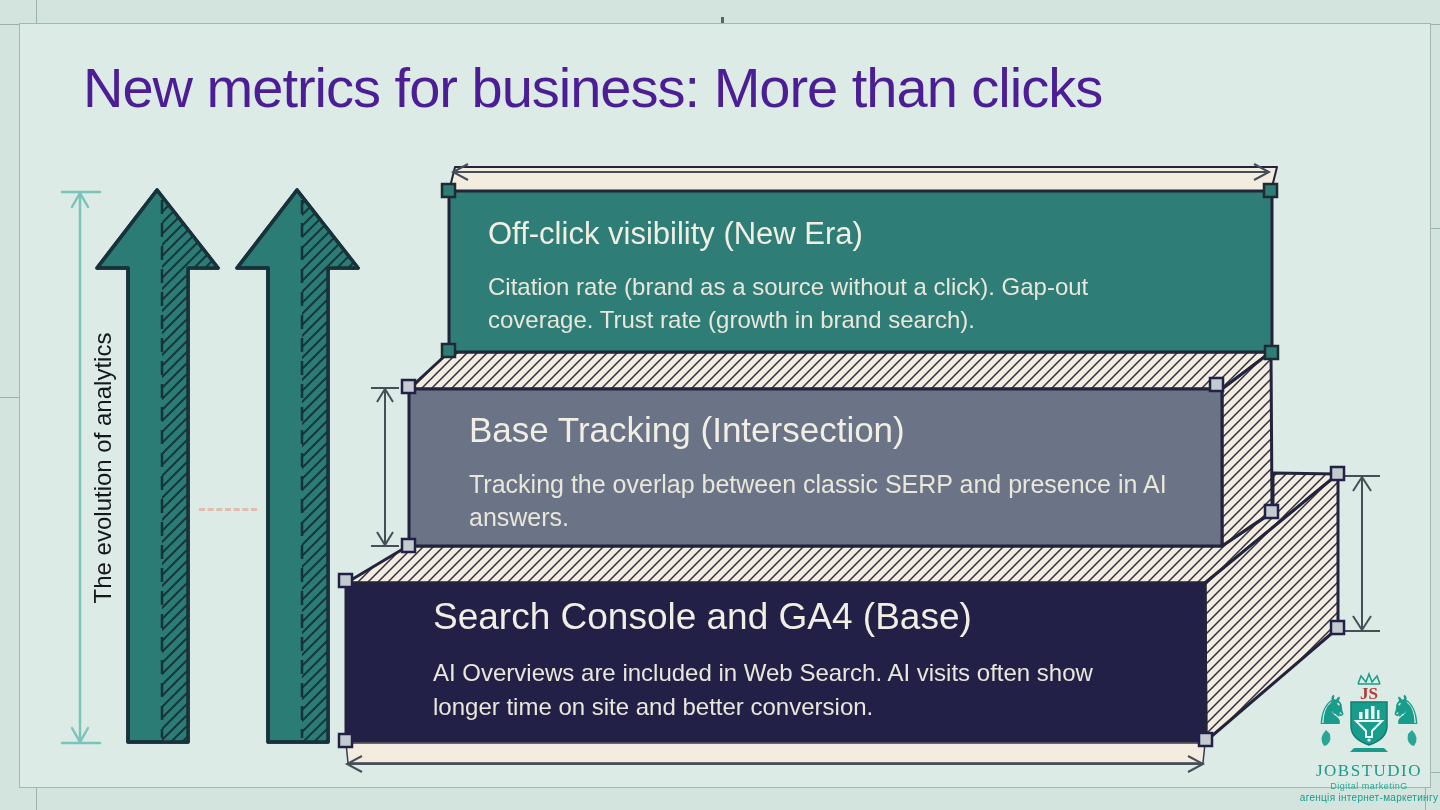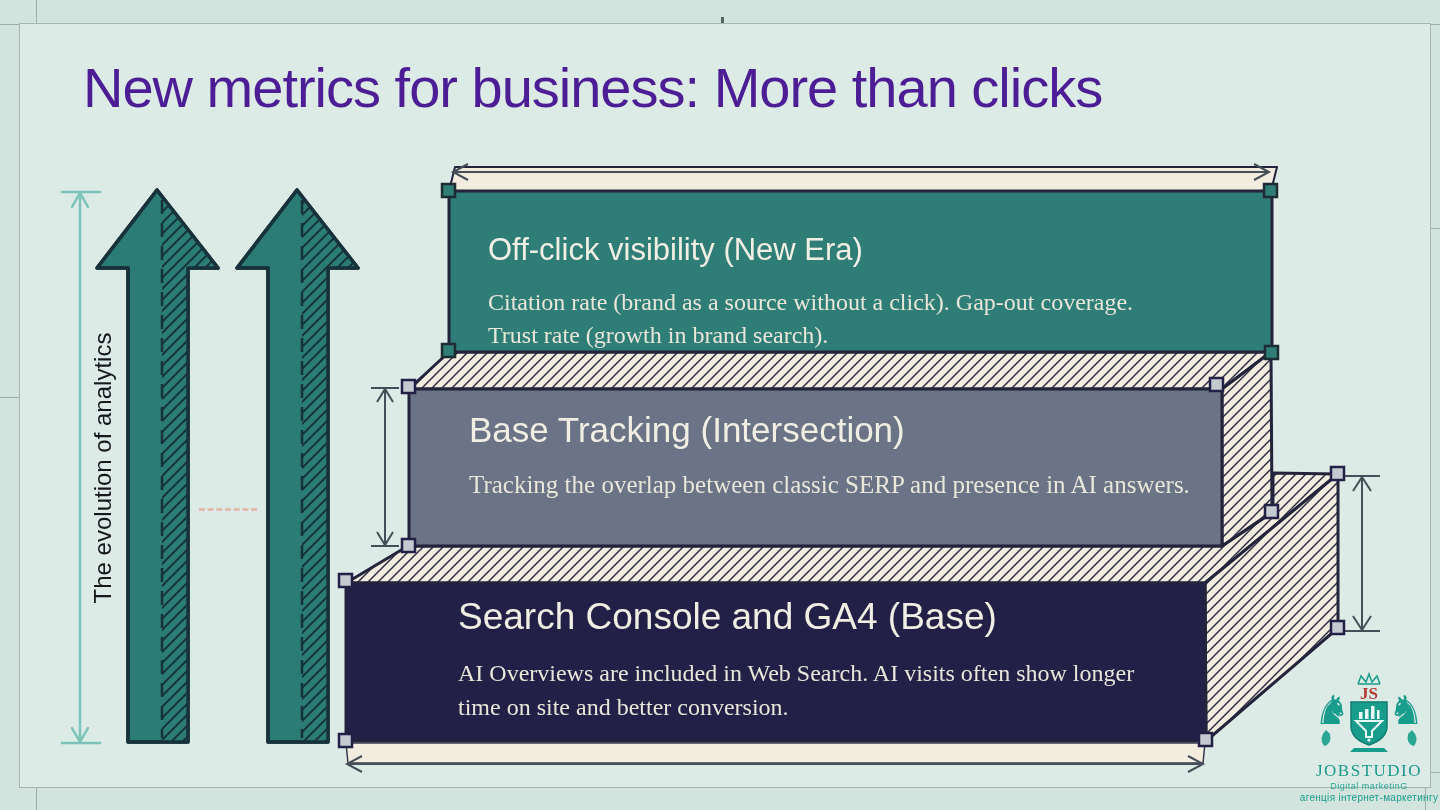--- a/index.html
+++ b/index.html
@@ -26,21 +26,21 @@
   svg.diagram{position:absolute;left:0;top:0;}
   .blk-text{position:absolute;color:#f1eee3;}
   .blk-title{font-weight:400;}
   .blk-body{color:#e9e6da;}
   .t-top .blk-title{font-size:31px;}
   .t-top .blk-body{font-size:24px;line-height:33px;max-width:690px;}
   .t-mid .blk-title{font-size:35px;}
   .t-mid .blk-body{font-size:25px;line-height:33px;max-width:730px;}
   .t-base .blk-title{font-size:37px;}
   .t-base .blk-body{font-size:24px;line-height:34px;max-width:700px;}
-  .blk-body{margin-top:18px;font-family:Liberation Serif, serif;}
+  .blk-body{margin-top:18px;}
   .logo{
     position:absolute;left:1296px;top:672px;width:146px;text-align:center;
     color:#189c8c;
   }
   .logo-name{
     font-family:"Liberation Serif", serif;font-size:17px;letter-spacing:1.5px;
     margin-top:1px;color:#1a9a8b;
   }
   .logo-tagline{font-size:9px;letter-spacing:.5px;color:#2aa695;}
   .logo-subtitle{font-size:10px;letter-spacing:.3px;color:#199c8c;margin-top:1px;}
@@ -161,29 +161,29 @@
     <rect x="339" y="574" width="13" height="13"></rect>
     <rect x="339" y="734" width="13" height="13"></rect>
     <rect x="1199" y="733" width="13" height="13"></rect>
     <rect x="1331" y="467" width="13" height="13"></rect>
     <rect x="1331" y="621" width="13" height="13"></rect>
   </g>
 </svg>
 
 <div class="vertical-label">The evolution of analytics</div>
 
-<div class="blk-text t-top" style="left:488px;top:216px;margin-top:16px;">
+<div class="blk-text t-top" style="left:488px;top:216px;">
   <div class="blk-title">Off-click visibility (New Era)</div>
   <div class="blk-body">Citation rate (brand as a source without a click). Gap-out coverage. Trust rate (growth in brand search).</div>
 </div>
 <div class="blk-text t-mid" style="left:469px;top:410px;">
   <div class="blk-title">Base Tracking (Intersection)</div>
   <div class="blk-body">Tracking the overlap between classic SERP and presence in AI answers.</div>
 </div>
-<div class="blk-text t-base" style="left:433px;top:596px;margin-left:25px;">
+<div class="blk-text t-base" style="left:433px;top:596px;">
   <div class="blk-title">Search Console and GA4 (Base)</div>
   <div class="blk-body">AI Overviews are included in Web Search. AI visits often show longer time on site and better conversion.</div>
 </div>
 
 <div class="logo">
   <svg width="146" height="84" viewBox="0 0 146 84">
 
     <g stroke="#189c8c" stroke-width="1.5" fill="#189c8c">
       <polyline points="62,12 65,4 70,10 73,2 76,10 81,4 84,12" fill="none"></polyline>
       <line x1="62" y1="12" x2="84" y2="12"></line>

